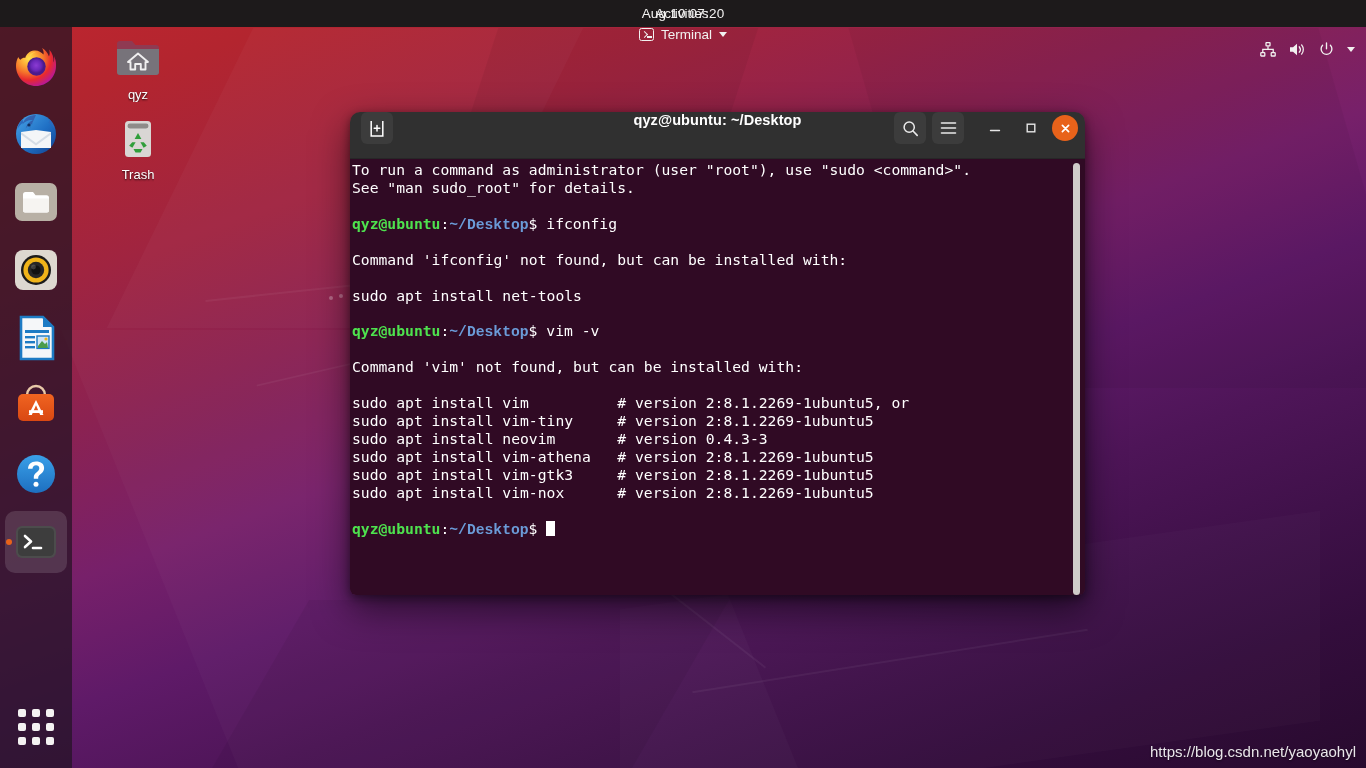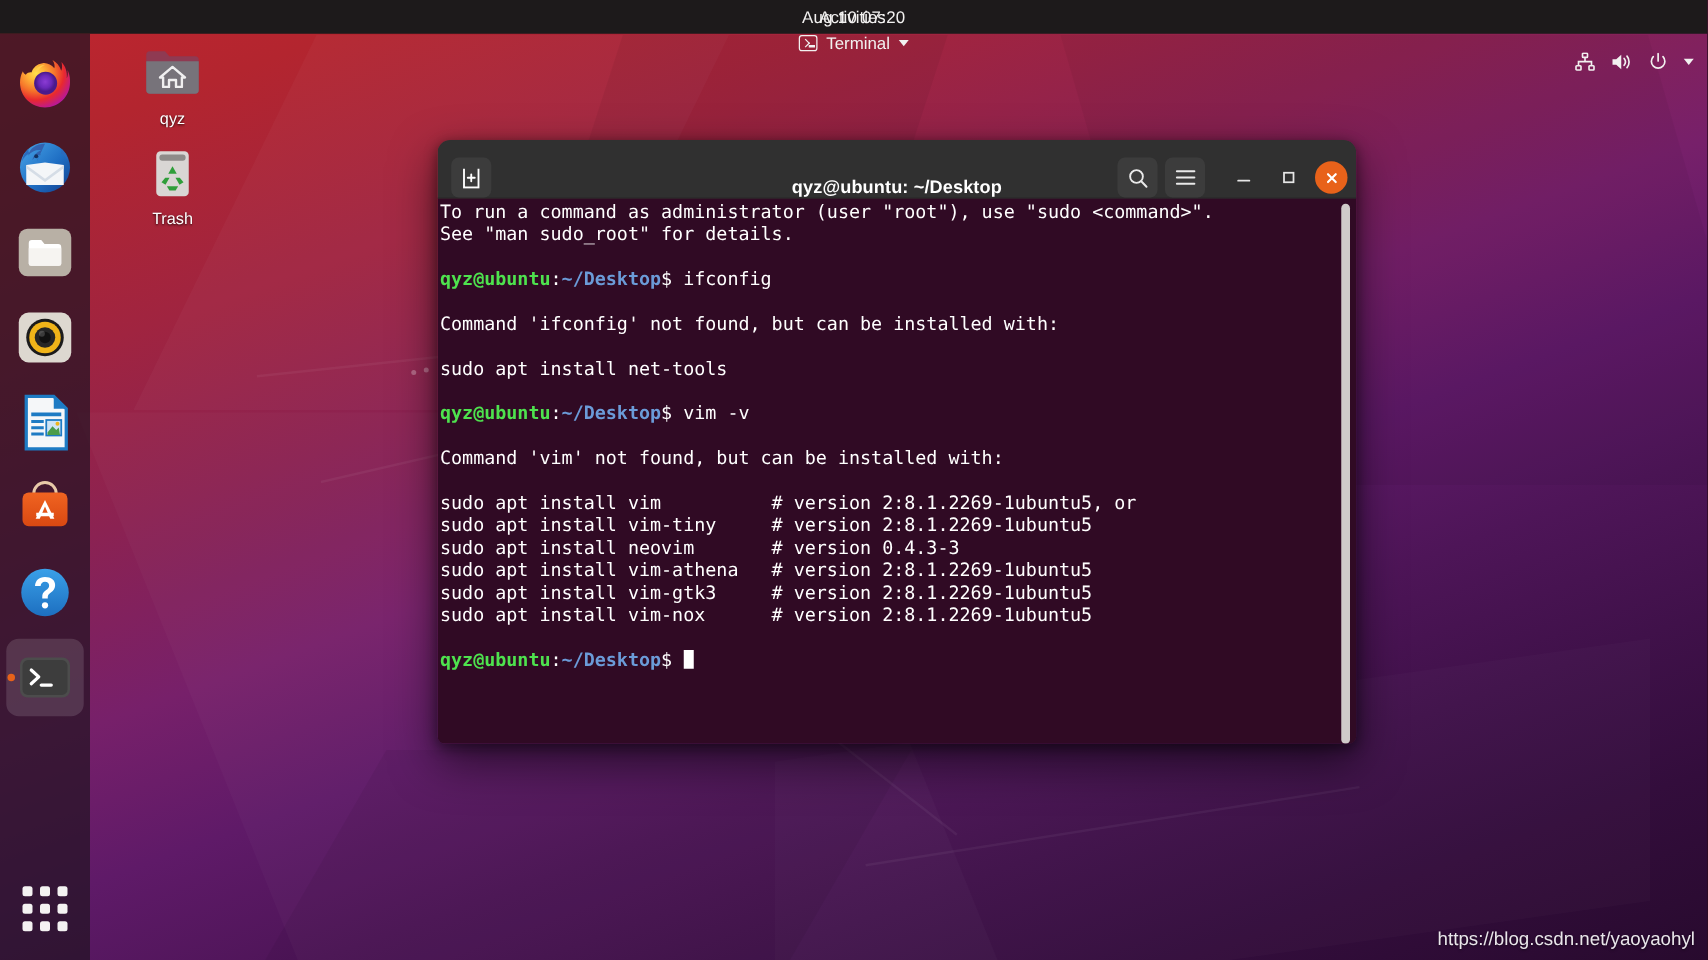--- a/index.html
+++ b/index.html
@@ -157,21 +157,21 @@
   #terminal {
     position: absolute; left: 350px; top: 112px;
     width: 735px; height: 483px;
     border-radius: 10px 10px 6px 6px;
     box-shadow: 0 14px 36px rgba(0,0,0,0.55), 0 3px 10px rgba(0,0,0,0.45);
     overflow: hidden; z-index: 20;
     display: flex; flex-direction: column;
   }
   #titlebar {
     height: 47px; background: #303030;
-    display: flex; align-items: flex-end; padding: 0 7px 0 11px;
+    display: flex; align-items: flex-start; padding: 0 7px 0 11px;
     position: relative; flex: none;
     border-bottom: 1px solid #272727;
   }
   .tb-btn {
     width: 32px; height: 32px; border-radius: 6px;
     display: flex; align-items: center; justify-content: center;
     cursor: pointer; flex: none;
   }
   .tb-btn.filled { background: #3c3c3c; }
   #win-title {
@@ -192,21 +192,21 @@
   }
   #termtext {
     position: absolute; left: 2px; top: 2px; right: 22px;
     font-family: "DejaVu Sans Mono", monospace;
     font-size: 14.7px; line-height: 17.95px;
     color: #ffffff; white-space: pre;
     letter-spacing: 0px;
   }
   .tl { height: 17.95px; }
   .c-user { color: #4ee24e; font-weight: bold; }
-  .c-path { color: #6b9bd8; font-weight: bold; }
+  .c-path { color: #6b9bd8; font-weight: bold; font-family: Liberation Mono, monospace; }
   .c-sym  { color: #ffffff; }
   .cursor {
     display: inline-block; width: 8.8px; height: 15px;
     background: #ffffff; vertical-align: -2.5px;
   }
   #scrollbar {
     position: absolute; right: 4px; top: 4px; width: 9px; bottom: 4px;
     cursor: pointer;
   }
   #scrollthumb {

